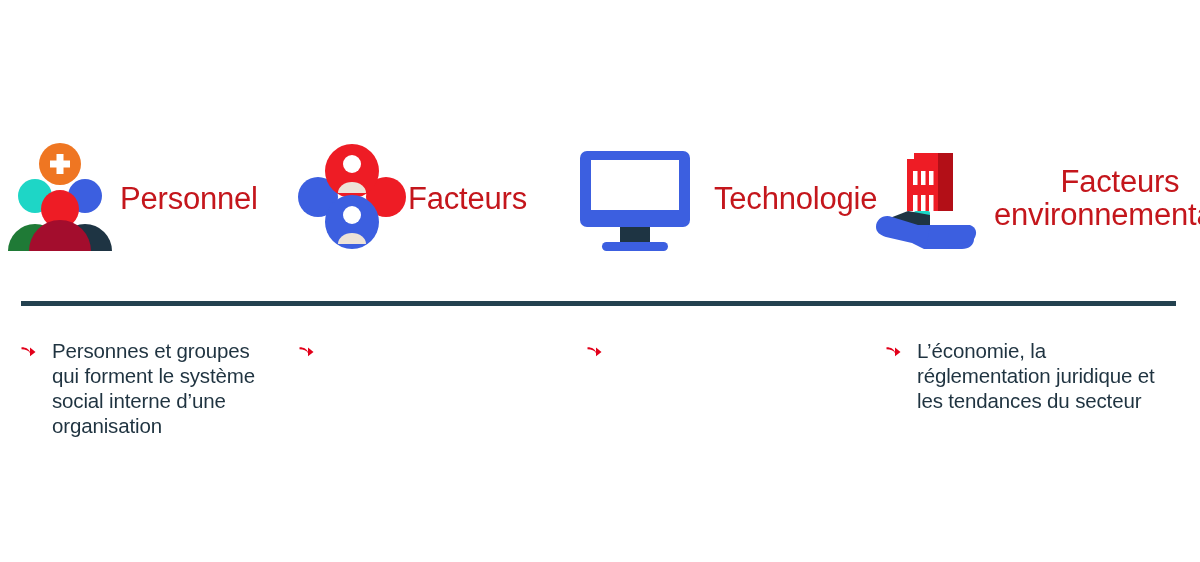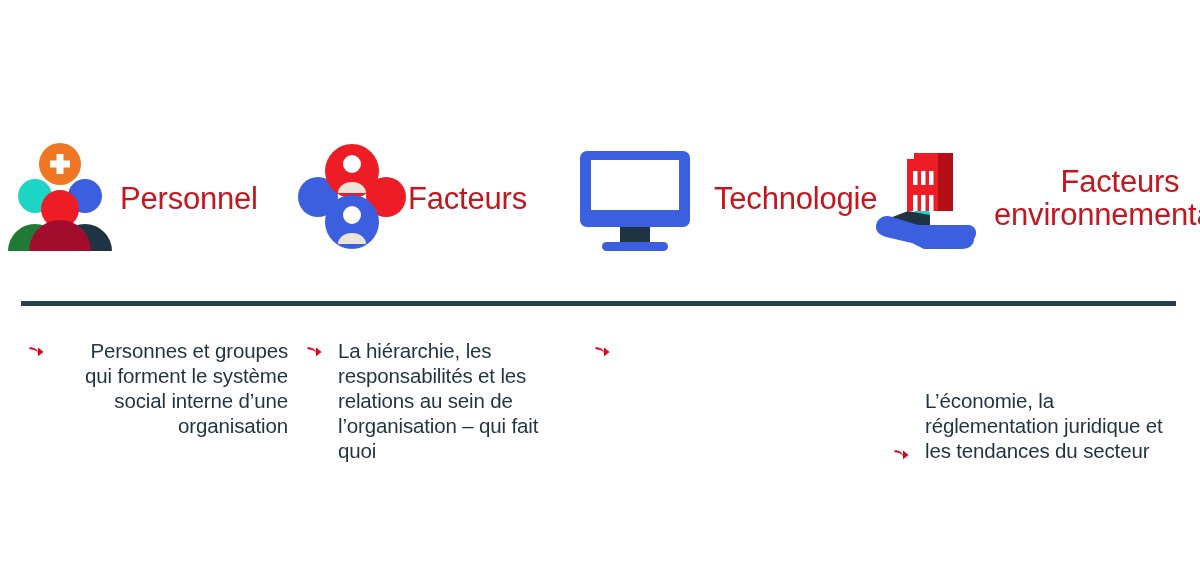--- a/index.html
+++ b/index.html
@@ -76,24 +76,24 @@
     left: 0;
     top: 338px;
     width: 1200px;
     display: flex;
   }
   .bullet-cell {
     flex: 0 0 auto;
     display: flex;
     align-items: flex-start;
   }
-  .bullet-cell.b0 { width: 278px; padding-left: 28px; text-align: right; }
+  .bullet-cell.b0 { width: 278px; padding-left: 20px; }
   .bullet-cell.b1 { width: 288px; padding-left: 0px; }
   .bullet-cell.b2 { width: 299px; padding-left: 0px; }
-  .bullet-cell.b3 { width: 300px; padding-left: 0px; align-items: flex-end; }
+  .bullet-cell.b3 { width: 300px; padding-left: 0px; }
 
   .arrow-bullet {
     flex: 0 0 auto;
     width: 22px;
     margin-top: 5px;
   }
   .arrow-bullet svg { display: block; }
 
   .bullet-text {
     flex: 1 1 auto;
@@ -221,21 +221,20 @@
       <div class="bullet-text">Personnes et groupes qui forment le système social interne d’une organisation</div>
     </div>
 
     <div class="bullet-cell b1">
       <div class="arrow-bullet">
         <svg width="16" height="17" viewBox="0 0 16 17">
           <path d="M1.5 4.3 C6.5 4.3 9 6.6 10 9.2 L10 4.6 L15.5 9.0 L10 13.2 L10 9.9
                    C8.4 7.4 5.6 6.2 1.5 6.2 Z" fill="#E2001A"></path>
         </svg>
       </div>
-      <div class="bullet-text">La hiérarchie, les responsabilités et les relations au sein de l’organisation – qui fait quoi</div>
     </div>
 
     <div class="bullet-cell b2">
       <div class="arrow-bullet">
         <svg width="16" height="17" viewBox="0 0 16 17">
           <path d="M1.5 4.3 C6.5 4.3 9 6.6 10 9.2 L10 4.6 L15.5 9.0 L10 13.2 L10 9.9
                    C8.4 7.4 5.6 6.2 1.5 6.2 Z" fill="#E2001A"></path>
         </svg>
       </div>
     </div>

